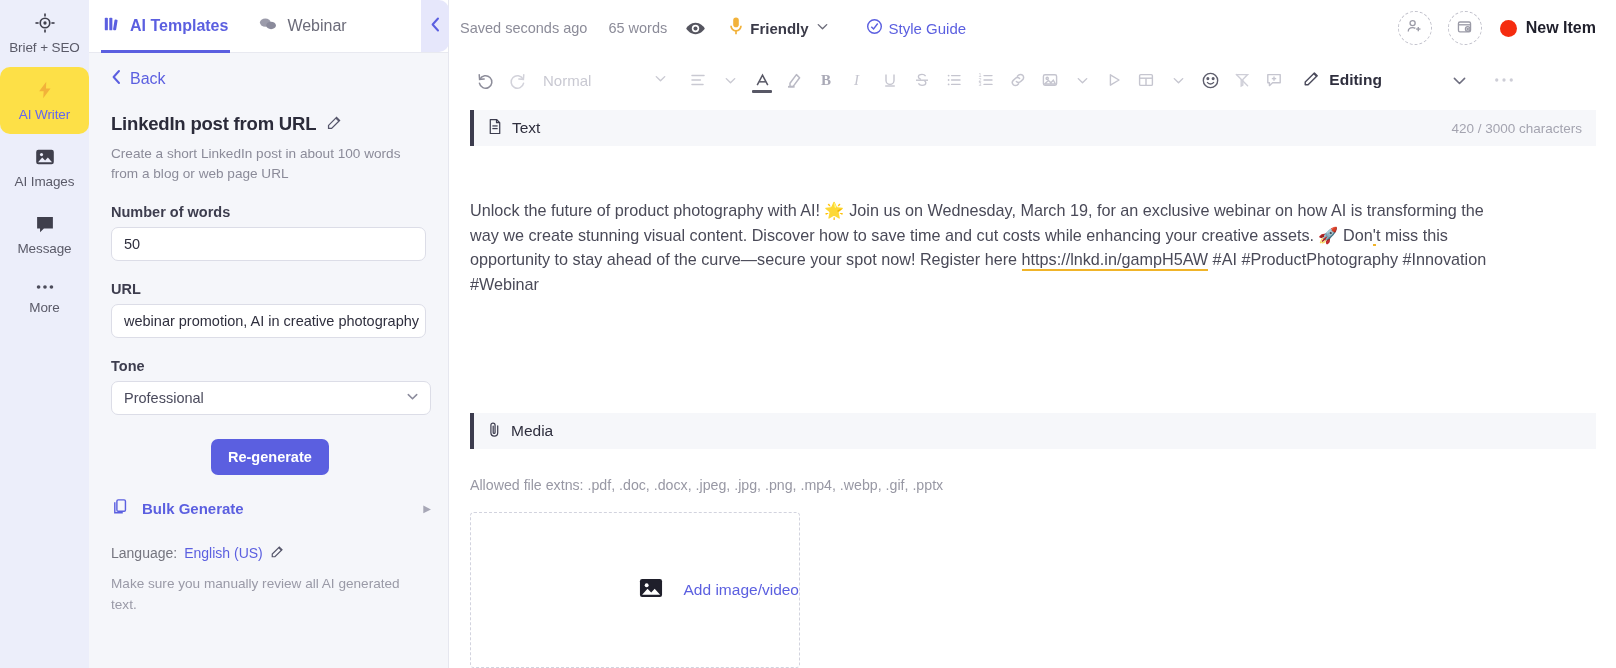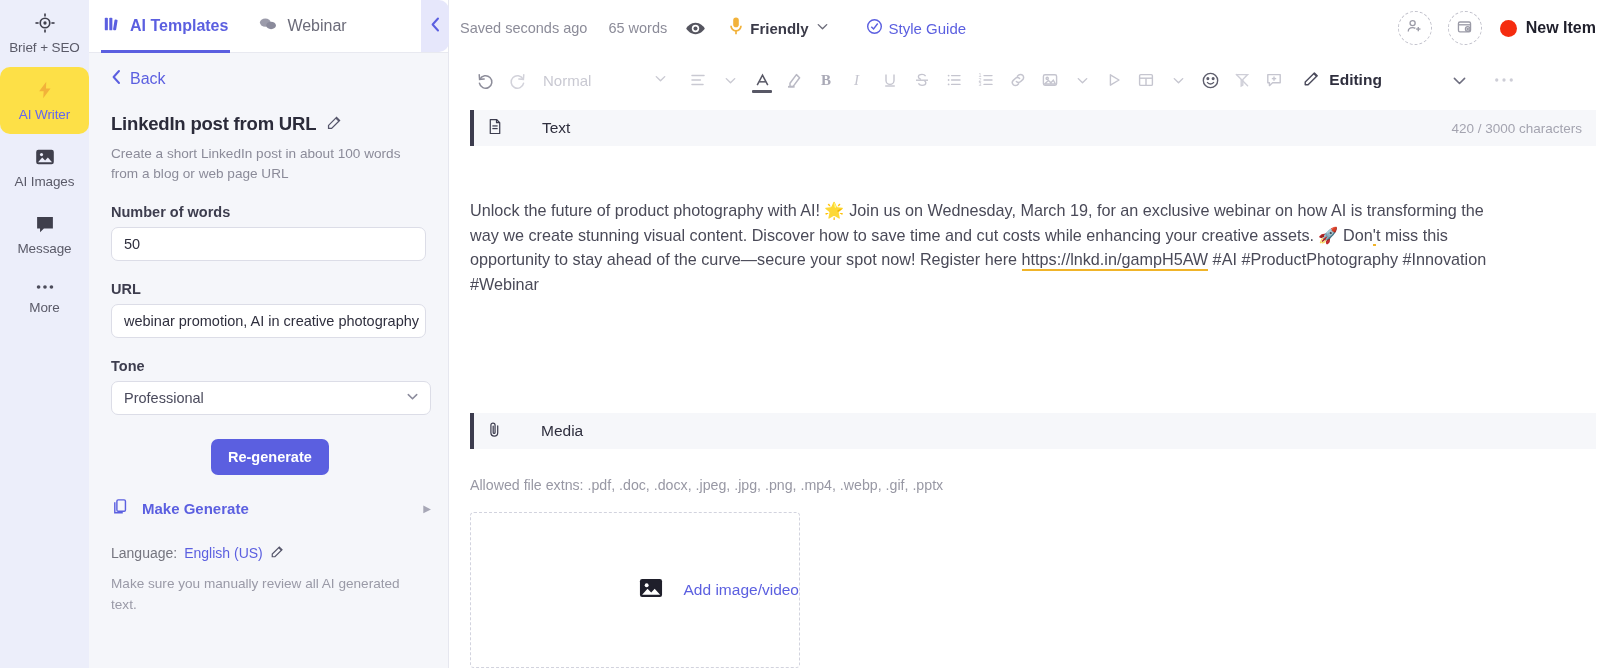--- a/index.html
+++ b/index.html
@@ -241,21 +241,20 @@
   .editing-label { font-size: 15.5px; color: #2f2f3e; font-weight: 600; }
 
   
   .section-head {
     margin: 6px 20px 0 21px;
     height: 36px;
     background: #f6f7fa;
     border-left: 4px solid #3c3c4e;
     display: flex; align-items: center;
     padding: 0 14px 0 13px;
-    gap: 30px;
   }
   .section-title {
     font-size: 15.5px; color: #2f2f3e; font-weight: 400;
     margin-left: 9px;
   }
   .section-count {
     margin-left: auto; font-size: 13.5px; color: #a4a4b0;
   }
   .doc-body {
     flex: 1; overflow: hidden; padding: 0 30px 0 21px;
@@ -423,21 +422,21 @@
 
       <button class="btn-regen">Re-generate</button>
 
       <div class="bulk-row">
         <span>
           <svg width="19" height="19" viewBox="0 0 20 20" fill="none" stroke="#5b5fe0" stroke-width="1.5">
             <rect x="6.2" y="3" width="9" height="12" rx="1.4"></rect>
               <path d="M4 5.4v11.2h8.4"></path>
           </svg>
         </span>
-        <span class="bulk-label">Make Generate</span>
+        <span class="bulk-label">Bulk Generate</span>
         <span class="bulk-arrow">▶</span>
       </div>
 
       <div class="lang-row">
         <span>Language:</span>
         <span class="lang-link">English (US)</span>
         <span>
           <svg width="15" height="15" viewBox="0 0 20 20" fill="none" stroke="#55556a" stroke-width="1.6">
             <path d="M3 13.4V17h3.6L16 7.6 12.4 4z"></path>
               <path d="M11.6 4.8 15.2 8.4"></path>

